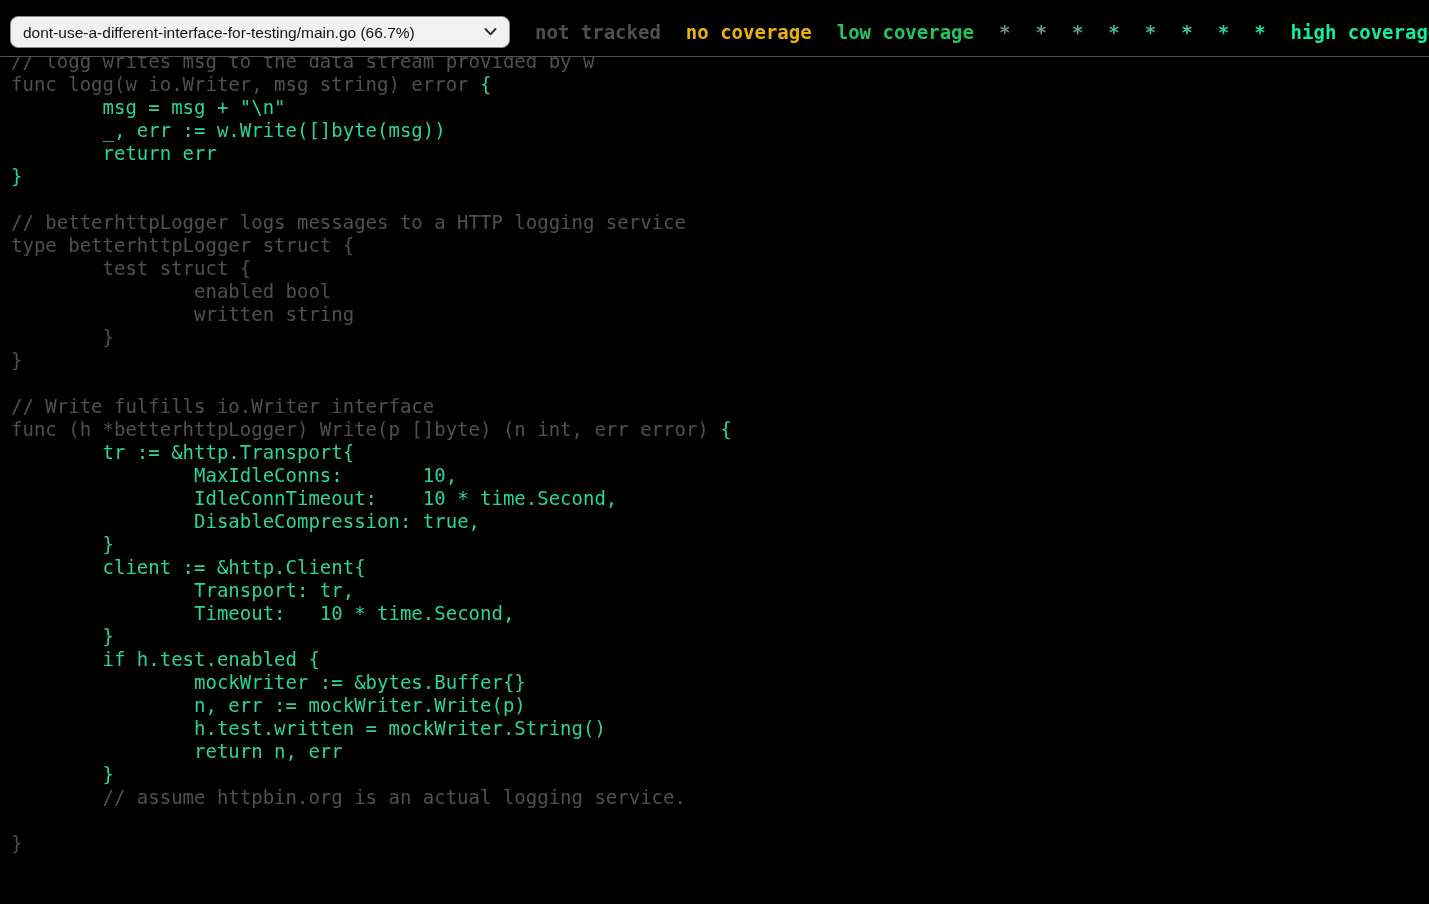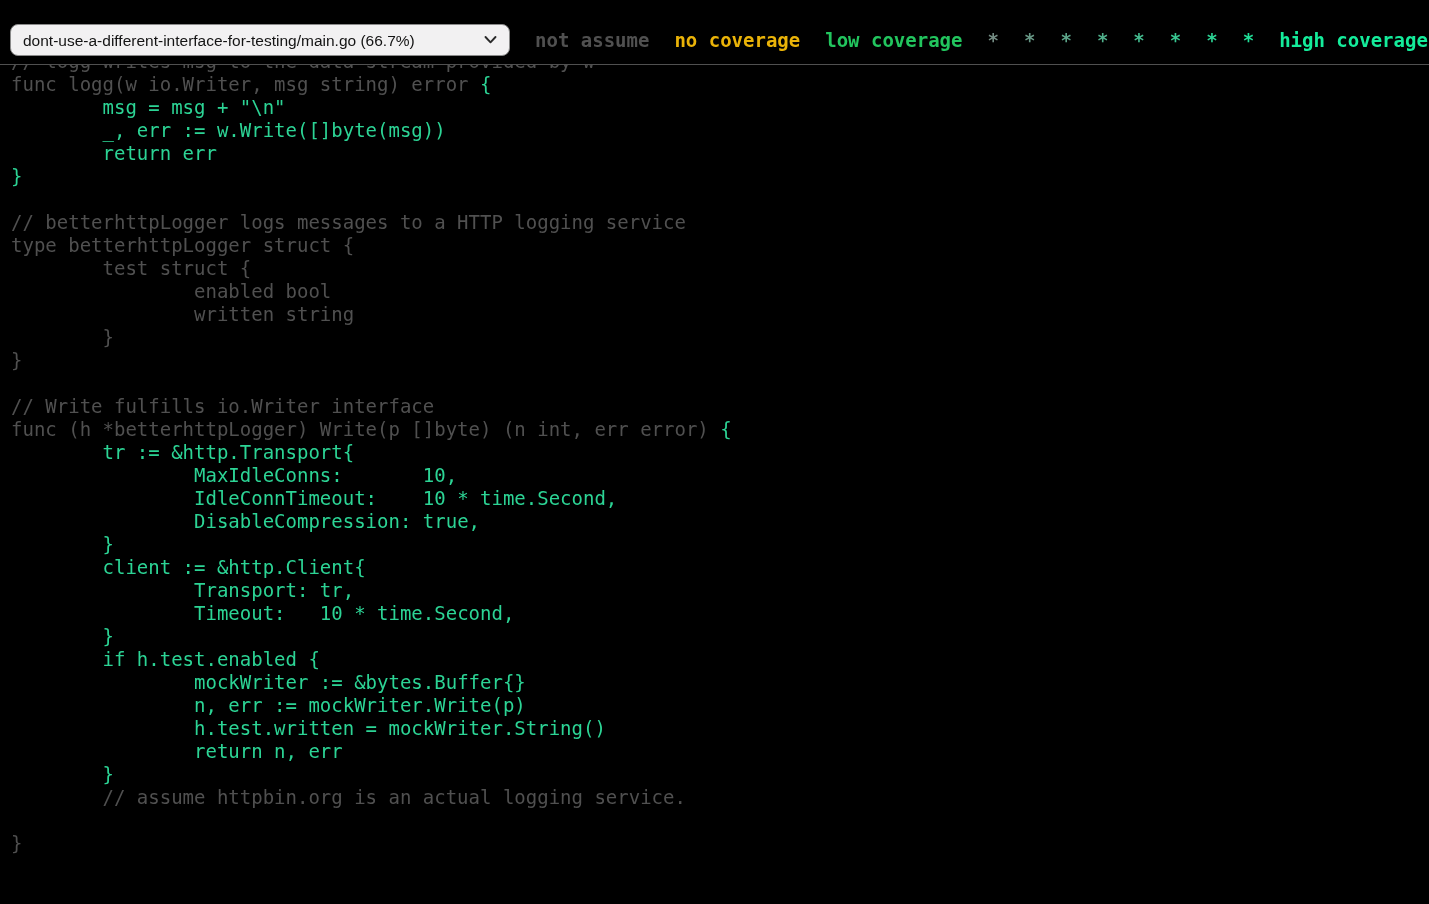--- a/index.html
+++ b/index.html
@@ -7,21 +7,21 @@
     margin: 0;
     padding: 0;
     background: #000000;
     color: rgb(80, 80, 80);
     font-family: "DejaVu Sans Mono", "Liberation Mono", monospace;
     font-weight: bold;
   }
   
   #topbar {
     position: fixed;
-    top: 16px; left: 0; right: 0;
+    top: 8px; left: 0; right: 0;
     height: 49px;
     background: #000000;
     border-bottom: 1px solid rgb(80, 80, 80);
     display: flex;
     align-items: center;
     white-space: nowrap;
     overflow: hidden;
     z-index: 10;
   }
   .select-wrap {
@@ -95,21 +95,21 @@
     <select id="files">
       <option>dont-use-a-different-interface-for-testing/main.go (66.7%)</option>
     </select>
     <span class="chev">
       <svg width="13" height="9" viewBox="0 0 13 9" aria-hidden="true">
         <path d="M1.5 1.5 L6.5 6.8 L11.5 1.5" stroke="#2b2b2b" stroke-width="1.9" fill="none" stroke-linecap="round" stroke-linejoin="round"></path>
       </svg>
     </span>
   </div>
   <div id="legend">
-      <span class="ntr">not assume</span>
+      <span class="ntr">not tracked</span>
       <span class="cov0">no coverage</span>
       <span class="cov1">low coverage</span>
       <span class="cov2">*</span>
       <span class="cov3">*</span>
       <span class="cov4">*</span>
       <span class="cov5">*</span>
       <span class="cov6">*</span>
       <span class="cov7">*</span>
       <span class="cov8">*</span>
       <span class="cov9">*</span>

